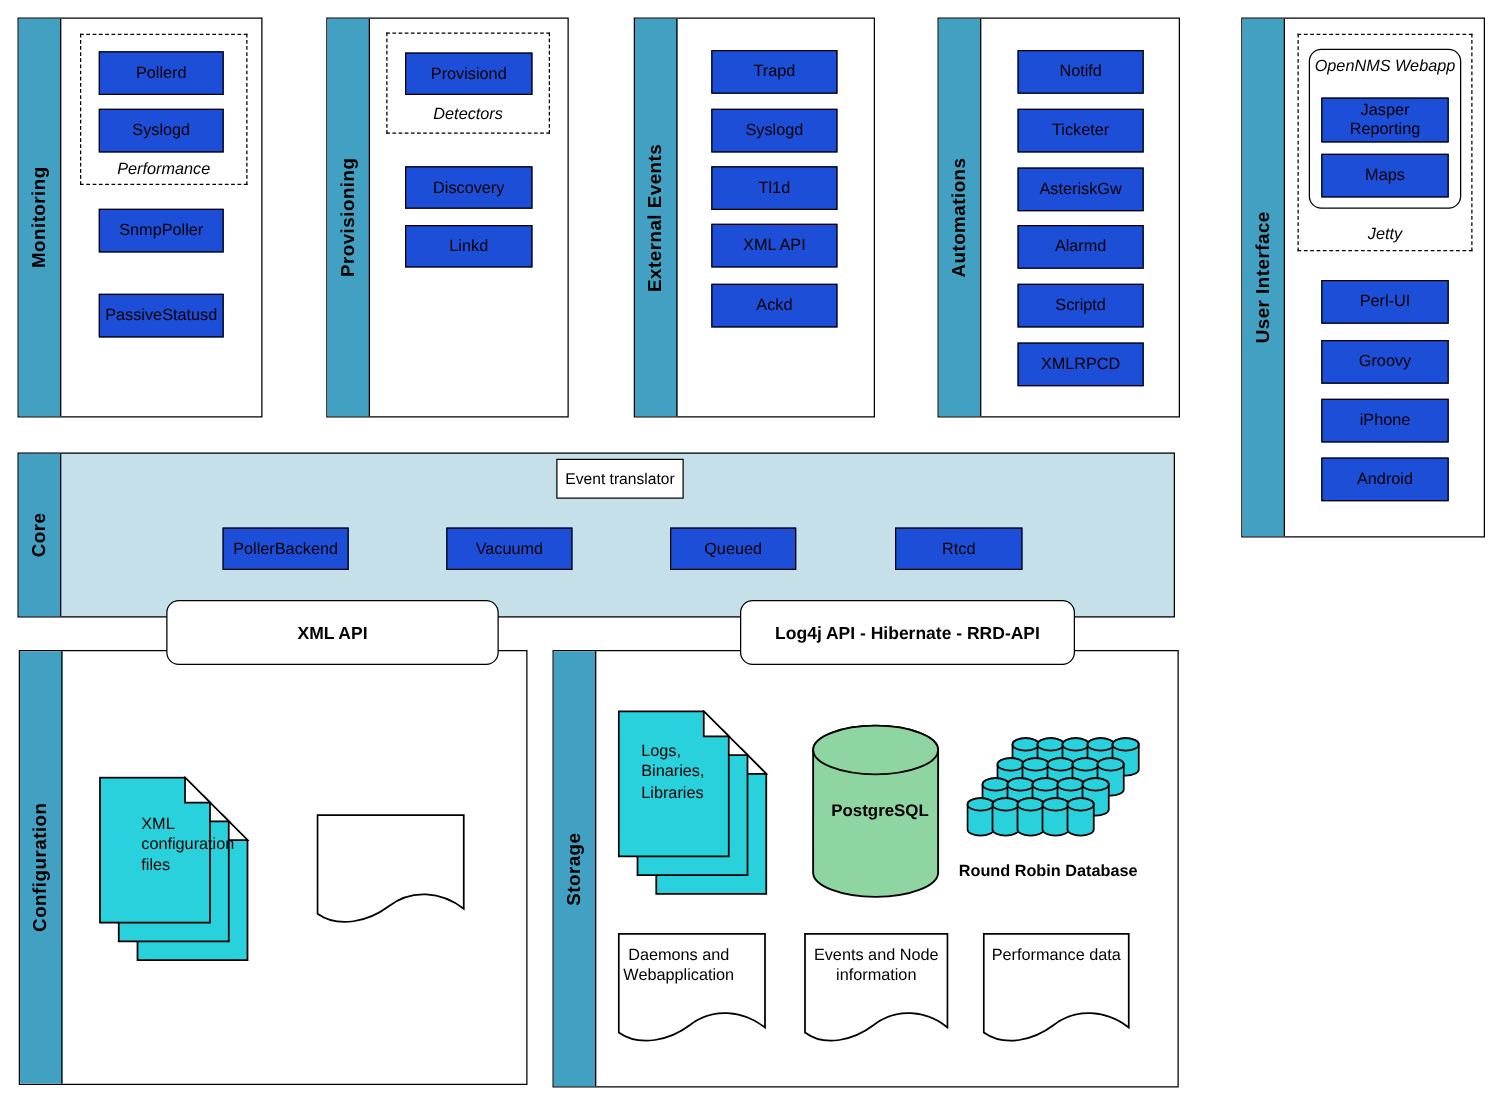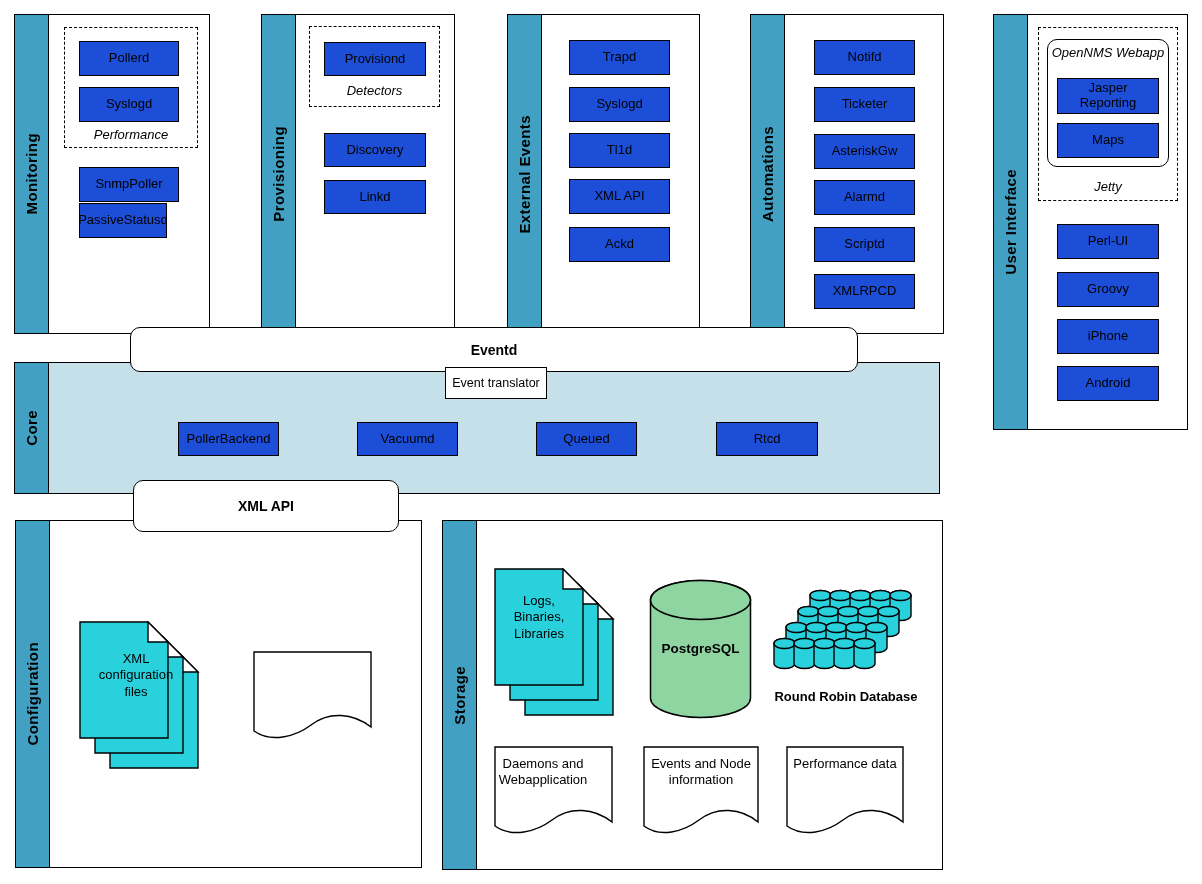--- a/index.html
+++ b/index.html
@@ -16,42 +16,42 @@
        display:flex;align-items:center;justify-content:center;text-align:center;
        font-size:13px;line-height:1.15;padding:2px;}
   .dashgroup{position:absolute;border:1.3px dashed #000;box-sizing:border-box;}
   .ital{position:absolute;font-style:italic;font-size:13px;text-align:center;line-height:1.2;}
   .rbox{position:absolute;border:1.5px solid #000;border-radius:10px;background:#fff;
         box-sizing:border-box;display:flex;align-items:center;justify-content:center;
         font-weight:bold;font-size:14px;text-align:center;}
   .plain{font-weight:normal;font-size:12.5px;border-radius:0;border-width:1.3px;}
   .z6{z-index:6;}
   .shape{position:absolute;}
-  .shape-label{position:absolute;text-align:center;font-size:13px;line-height:1.25;z-index:3;}
+  .shape-label{position:absolute;text-align:left;font-size:13px;line-height:1.25;z-index:3;margin-left:16px;}
   .bold{font-weight:bold;}
   .doclabel{position:absolute;text-align:center;font-size:13px;line-height:1.25;z-index:3;}
   svg .white{fill:#fff;stroke:#000;stroke-width:1.4;}
   svg .cyan{fill:var(--doc_cyan,#29d1dd);stroke:#000;stroke-width:1.4;}
   svg .green{fill:var(--db_green,#8fd5a1);stroke:#000;stroke-width:1.5;}
 </style>
 </head>
 <body>
 
 <div class="canvas">
 
   <div class="panel" style="left:14px;top:14px;width:196px;height:320px">
     <div class="sidebar">
       <span class="vlabel">Monitoring</span>
     </div>
     <div class="dashgroup" style="left:49px;top:12px;width:134px;height:121px"></div>
     <div class="box" style="left:64px;top:26px;width:100px;height:35px">Pollerd</div>
     <div class="box" style="left:64px;top:72px;width:100px;height:35px">Syslogd</div>
     <div class="ital" style="left:49px;top:112px;width:134px">Performance</div>
     <div class="box" style="left:64px;top:152px;width:100px;height:35px">SnmpPoller</div>
-    <div class="box" style="left:64px;top:188px;width:88px;height:35px">PassiveStatusd</div>
+    <div class="box" style="left:64px;top:220px;width:100px;height:35px">PassiveStatusd</div>
   </div>
 
   <div class="panel" style="left:261px;top:14px;width:194px;height:320px">
     <div class="sidebar">
       <span class="vlabel">Provisioning</span>
     </div>
     <div class="dashgroup" style="left:47px;top:11px;width:131px;height:81px"></div>
     <div class="box" style="left:62px;top:27px;width:102px;height:34px">Provisiond</div>
     <div class="ital" style="left:47px;top:68px;width:131px">Detectors</div>
     <div class="box" style="left:62px;top:118px;width:102px;height:34px">Discovery</div>
@@ -100,37 +100,37 @@
   <div class="panel corebg" style="left:14px;top:362px;width:926px;height:132px">
     <div class="sidebar">
       <span class="vlabel">Core</span>
     </div>
     <div class="box" style="left:163px;top:59px;width:101px;height:34px">PollerBackend</div>
     <div class="box" style="left:342px;top:59px;width:101px;height:34px">Vacuumd</div>
     <div class="box" style="left:521px;top:59px;width:101px;height:34px">Queued</div>
     <div class="box" style="left:701px;top:59px;width:102px;height:34px">Rtcd</div>
   </div>
 
-  <div class="rbox z6" style="left:130px;top:327px;width:728px;height:45px">Eventd</div>
   <div class="rbox plain z6" style="left:445px;top:367px;width:102px;height:32px">Event translator</div>
   <div class="rbox z6" style="left:133px;top:480px;width:266px;height:52px">XML API</div>
+  <div class="rbox z6" style="left:592px;top:480px;width:268px;height:52px">Log4j API - Hibernate - RRD-API</div>
 
   <div class="panel" style="left:15px;top:520px;width:407px;height:348px">
     <div class="sidebar">
       <span class="vlabel">Configuration</span>
     </div>
     <svg class="shape" style="left:63px;top:100px" width="125" height="152" viewBox="0 0 125 152">
       <path class="cyan" d="M31 31 H99 L119 51 V147 H31 Z"></path>
         <path class="white" d="M99 31 V51 H119 Z"></path>
       <path class="cyan" d="M16 16 H84 L104 36 V132 H16 Z"></path>
         <path class="white" d="M84 16 V36 H104 Z"></path>
       <path class="cyan" d="M1 1 H69 L89 21 V117 H1 Z"></path>
         <path class="white" d="M69 1 V21 H89 Z"></path>
     </svg>
-    <div class="shape-label" style="left:70px;top:130px;width:100px">XML configuration files</div>
+    <div class="shape-label" style="left:81px;top:130px;width:100px">XML configuration files</div>
     <svg class="shape" style="left:237px;top:130px" width="119" height="95" viewBox="0 0 119 95">
       <path class="white" d="M1 1 H118 V76 C100 62 76 60 58 74 C42 86 18 92 1 80 Z"></path>
     </svg>
   </div>
 
   <div class="panel" style="left:442px;top:520px;width:501px;height:350px">
     <div class="sidebar">
       <span class="vlabel">Storage</span>
     </div>
     <svg class="shape" style="left:51px;top:47px" width="125" height="152" viewBox="0 0 125 152">

